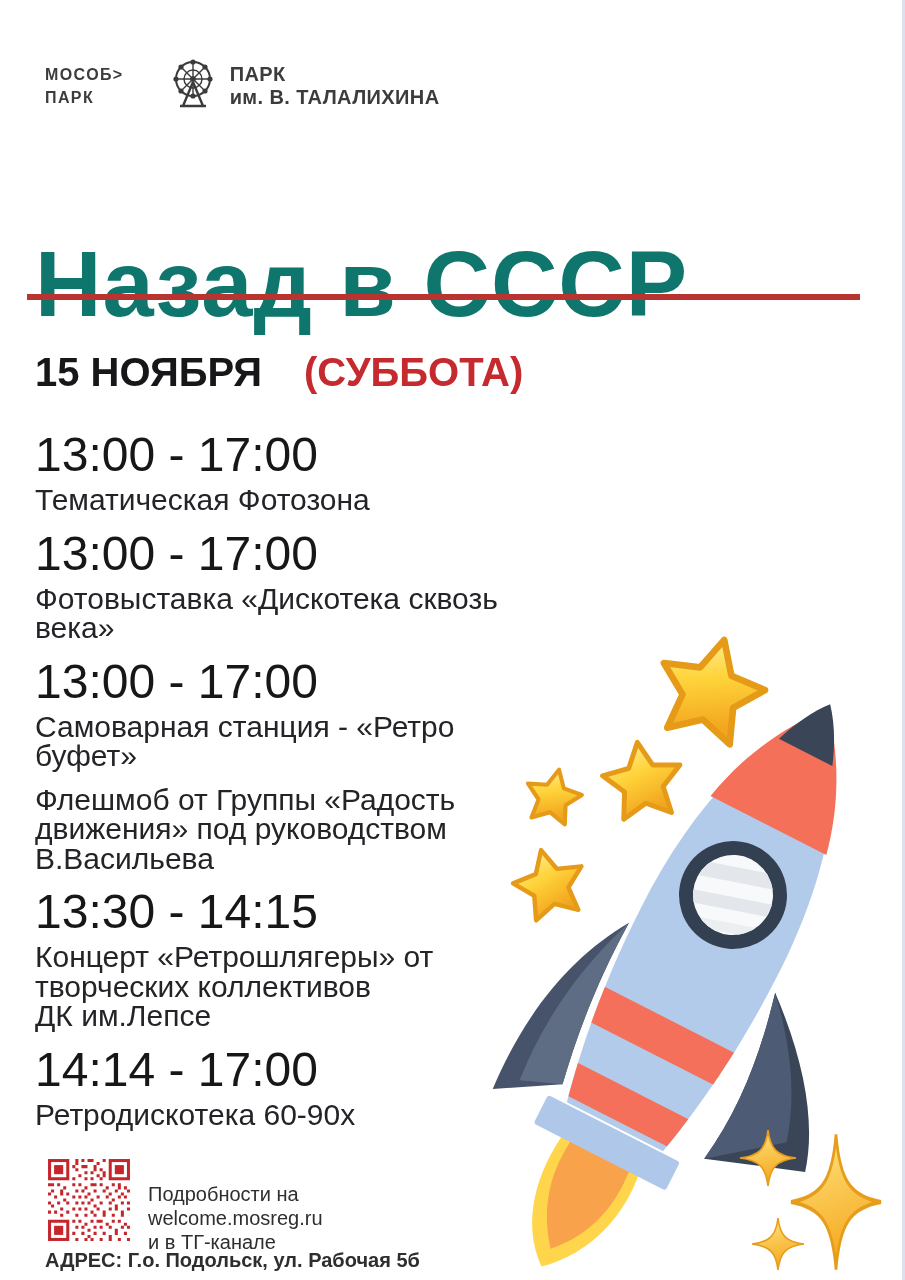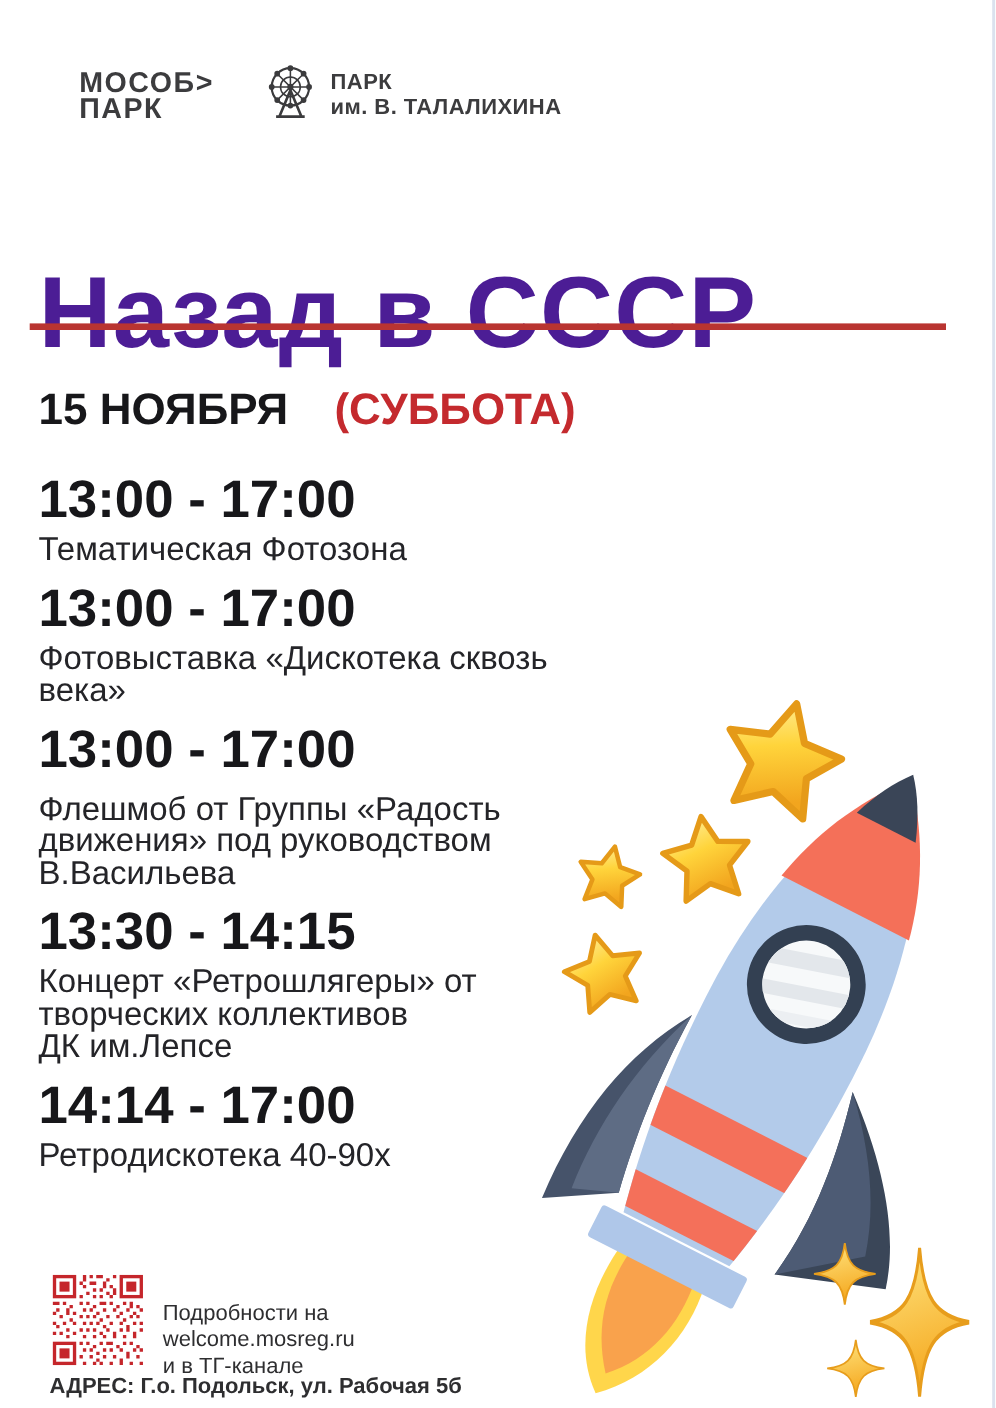--- a/index.html
+++ b/index.html
@@ -3,35 +3,35 @@
 <meta charset="utf-8">
 <style>
   html,body{margin:0;padding:0;background:#ffffff;}
   .poster{
     position:relative;width:905px;height:1280px;background:#ffffff;
     overflow:hidden;font-family:"Liberation Sans",sans-serif;color:#1a1a1c;
   }
   .right-edge{position:absolute;top:0;right:0;width:3px;height:100%;background:#dbe2ee;}
   
   .header{position:absolute;top:58px;left:45px;display:flex;align-items:center;gap:44px;}
-  .brand{font-size:26px;font-weight:700;letter-spacing:1.4px;line-height:23px;color:#3c3c3e;margin-left:27px;}
+  .brand{font-size:16px;font-weight:700;letter-spacing:1.4px;line-height:23px;color:#3c3c3e;}
   .park-logo{display:flex;align-items:center;gap:12px;}
   .park-name{font-size:20px;font-weight:700;letter-spacing:.4px;line-height:23px;color:#3c3c3e;}
   
   .title{position:absolute;top:176px;left:35px;font-size:92px;font-weight:800;
-    letter-spacing:1px;color:#4c1d95;line-height:1;white-space:nowrap;}
+    letter-spacing:1px;color:#0f766e;line-height:1;white-space:nowrap;}
   .rule{position:absolute;top:294px;left:27px;width:833px;height:6px;background:#b93431;}
   
   .date{position:absolute;top:350px;left:35px;font-size:40px;font-weight:800;white-space:nowrap;}
   .date .day{color:#17171a;margin-top:40px;}
   .date .weekday{color:#c42a2e;margin-left:42px;}
   
   .schedule{position:absolute;top:430px;left:35px;width:480px;}
   .entry{margin-bottom:14px;}
-  .entry .time{font-size:48px;font-weight:700;color:#17171a;line-height:50px;margin-bottom:5px;white-space:nowrap;}
+  .entry .time{font-size:48px;font-weight:400;color:#17171a;line-height:50px;margin-bottom:5px;white-space:nowrap;}
   .entry .desc{font-size:30px;font-weight:400;color:#242428;line-height:29.5px;}
   .multiline{white-space:pre-line;}
   
   .qr{position:absolute;top:1156px;left:45px;width:88px;height:88px;}
   .details{position:absolute;top:1182px;left:148px;font-size:20px;line-height:24px;color:#2e2e30;white-space:pre-line;}
   .address{position:absolute;top:1249px;left:45px;font-size:20px;color:#2e2e30;white-space:nowrap;font-weight:bold;}
   
   .art{position:absolute;top:600px;left:480px;width:425px;height:680px;}
 </style>
 </head>
@@ -85,35 +85,36 @@
     <div class="entry">
       <div class="time">13:00 - 17:00</div>
       <div class="desc">Тематическая Фотозона</div>
     </div>
     <div class="entry">
       <div class="time">13:00 - 17:00</div>
       <div class="desc">Фотовыставка «Дискотека сквозь века»</div>
     </div>
     <div class="entry">
       <div class="time">13:00 - 17:00</div>
+      <div class="desc">Самоварная станция - «Ретро буфет»</div>
     </div>
     <div class="entry">
       <div class="desc multiline">Флешмоб от Группы «Радость
 движения» под руководством
 В.Васильева</div>
     </div>
     <div class="entry">
       <div class="time">13:30 - 14:15</div>
       <div class="desc multiline">Концерт «Ретрошлягеры» от
 творческих коллективов
 ДК им.Лепсе</div>
     </div>
     <div class="entry">
       <div class="time">14:14 - 17:00</div>
-      <div class="desc">Ретродискотека 40-90х</div>
+      <div class="desc">Ретродискотека 60-90х</div>
     </div>
   </div>
 
   <svg class="art" viewBox="0 0 425 680">
     <defs>
       <linearGradient id="gstar" x1="0" y1="0" x2="0.35" y2="1">
         <stop offset="0" stop-color="#fff3ae"></stop>
         <stop offset="0.5" stop-color="#ffd43b"></stop>
         <stop offset="1" stop-color="#f2a51e"></stop>
       </linearGradient>

